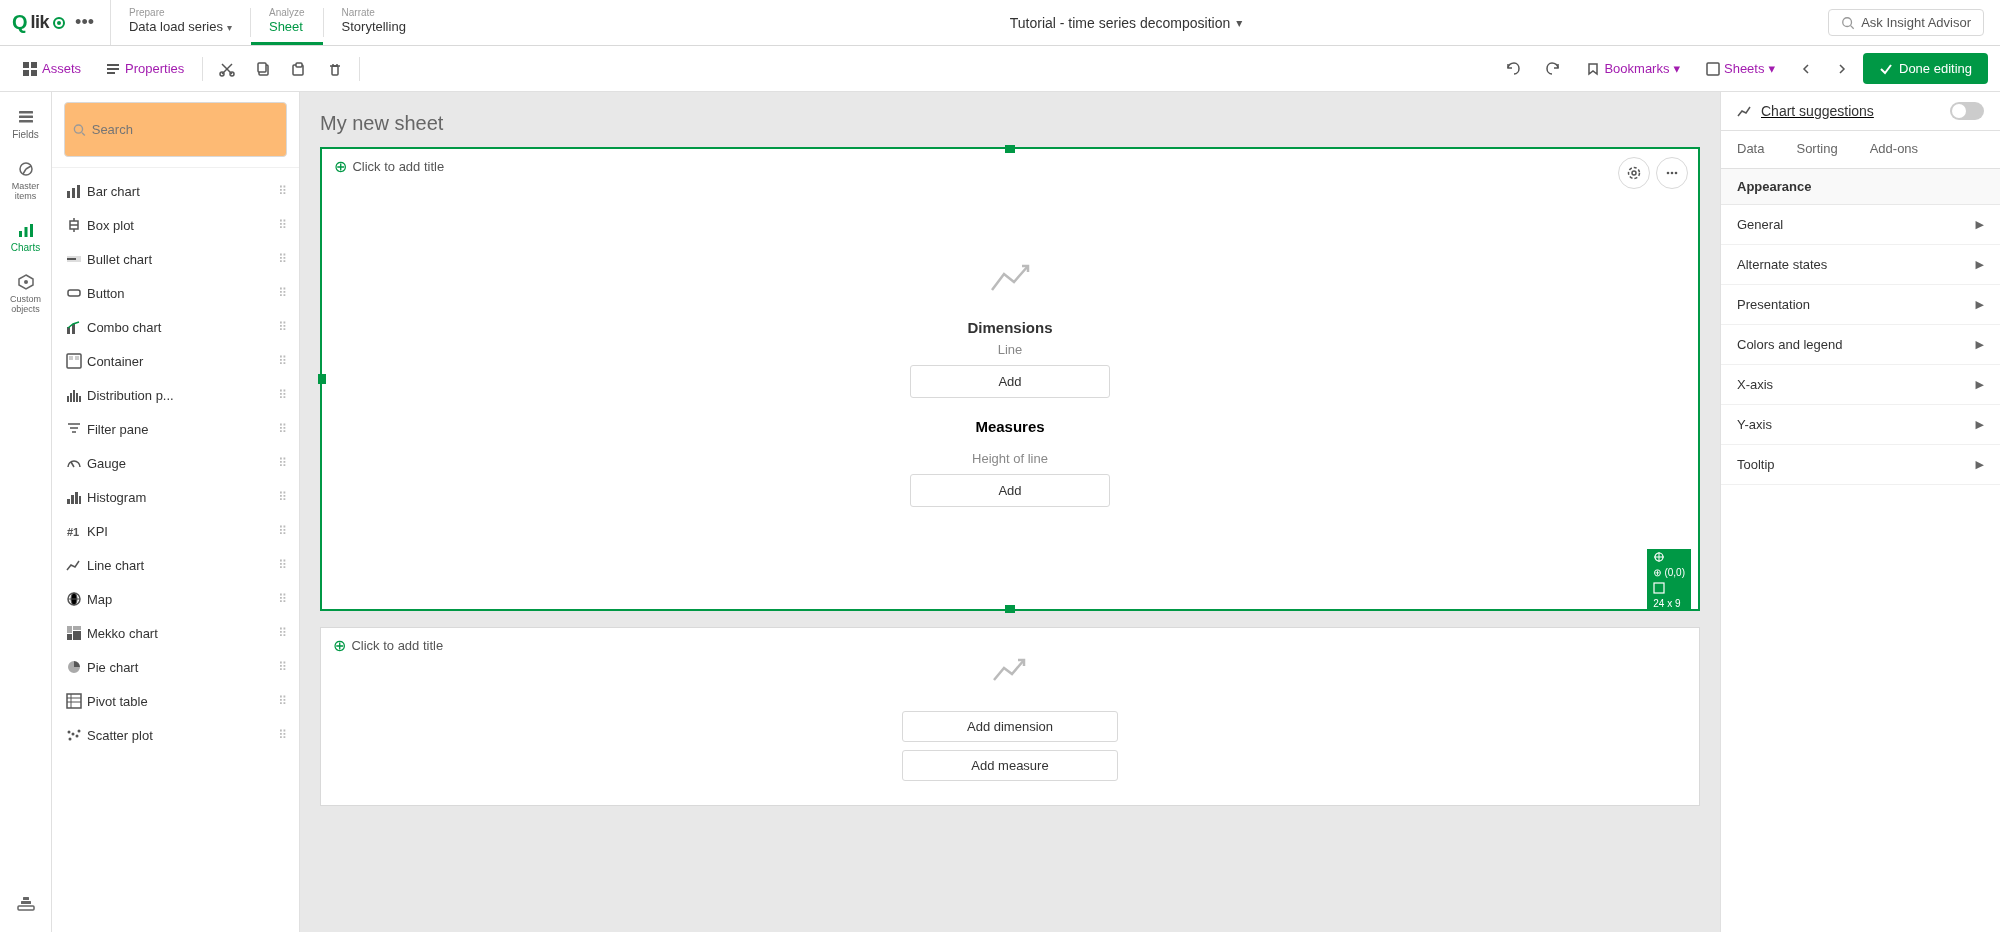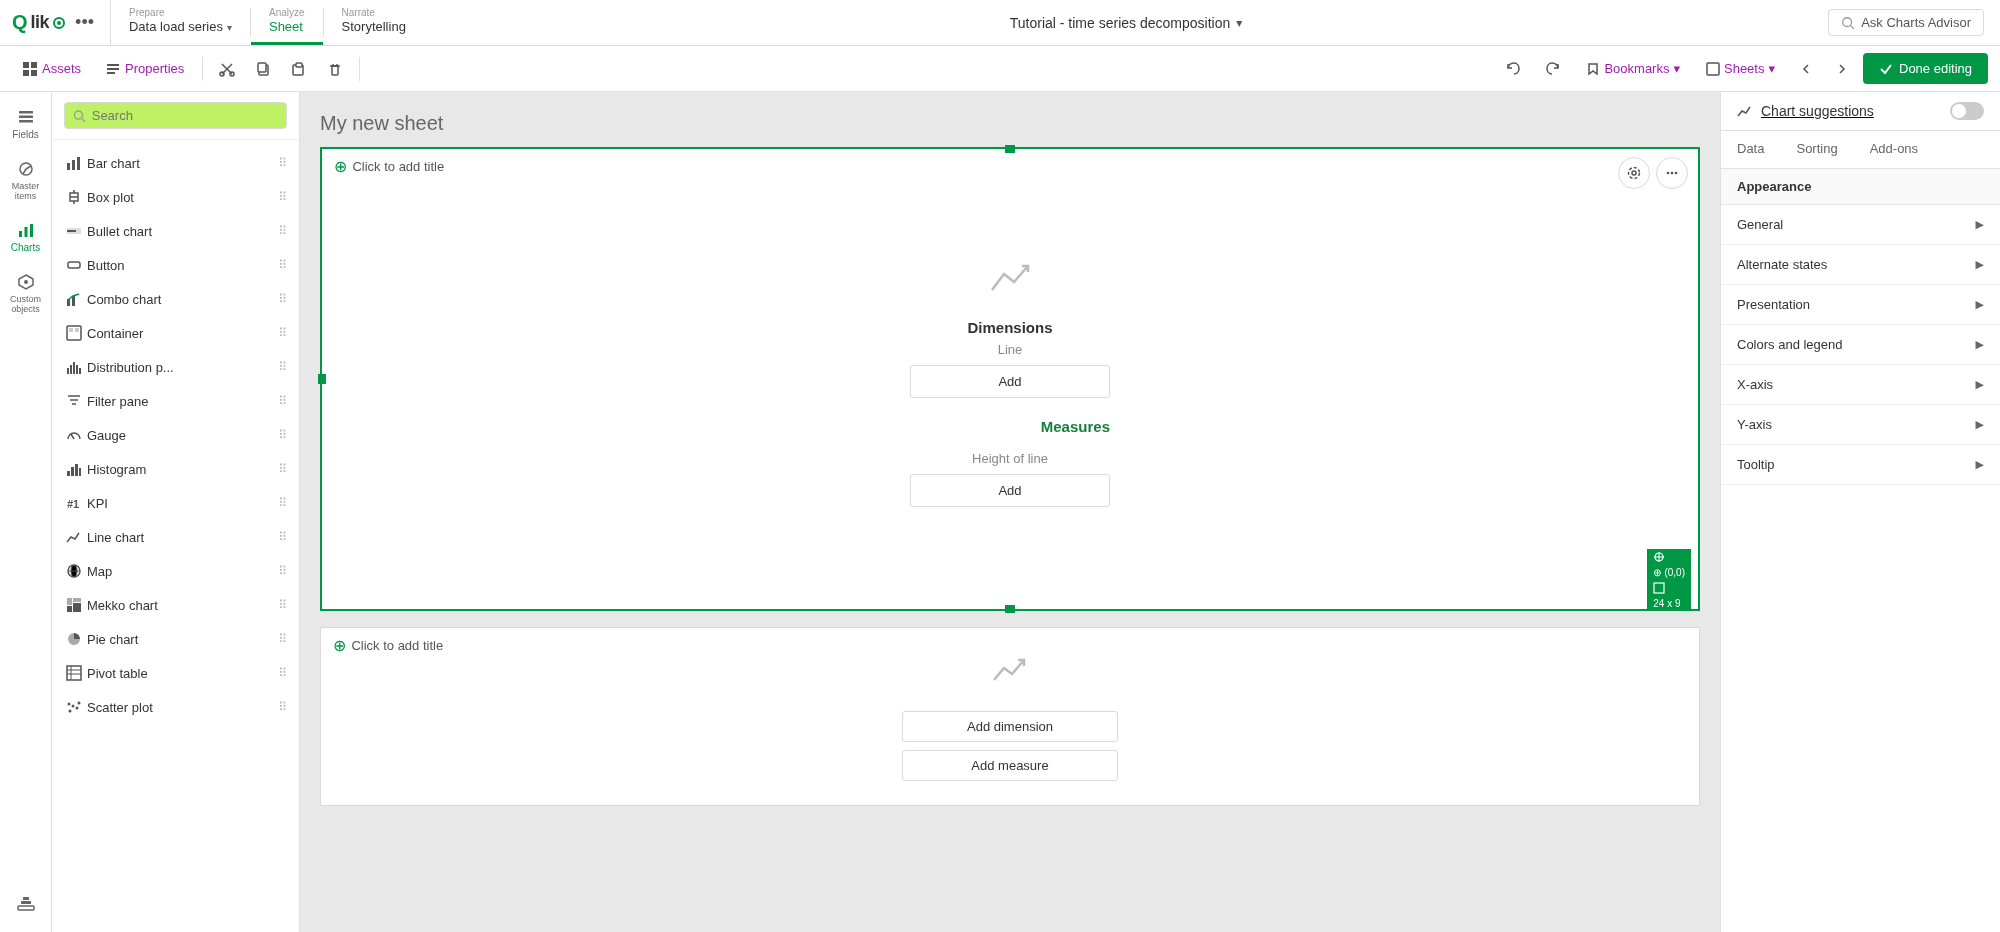--- a/index.html
+++ b/index.html
@@ -142,22 +142,22 @@
       border-right: 1px solid #e0e0e0;
       display: flex;
       flex-direction: column;
     }
     .charts-search {
       padding: 10px 12px;
       border-bottom: 1px solid #f0f0f0;
     }
     .search-input-wrap {
       display: flex; align-items: center; gap: 6px;
-      border: 1px solid #d9d9d9; border-radius: 4px; padding: 5px 8px;
-      background: #bef264;
+      border: 1px solid #d9d9d9; border-radius: 4px; padding: 19px 8px;
+      background: #fdba74;
     }
     .search-input-wrap input {
       border: none; outline: none; font-size: 13px; width: 100%; background: transparent;
     }
     .charts-list {
       flex: 1; overflow-y: auto;
       padding: 6px 0;
     }
     .chart-item {
       display: flex; align-items: center; justify-content: space-between;
@@ -223,21 +223,21 @@
     .chart-empty-icon { margin-bottom: 16px; color: #999; }
     .dimensions-section { text-align: center; }
     .dimensions-title { font-size: 15px; font-weight: 600; color: #333; margin-bottom: 6px; }
     .dimensions-sub { font-size: 13px; color: #888; margin-bottom: 8px; }
     .add-btn {
       border: 1px solid #d9d9d9; background: #fff; border-radius: 3px;
       padding: 8px 60px; font-size: 13px; cursor: pointer; color: #333;
       display: block; width: 200px; text-align: center;
     }
     .measures-section { text-align: center; margin-top: 20px; }
-    .measures-title { font-size: 15px; font-weight: 600; color: #15803d; margin-bottom: 16px; text-align: right; }
+    .measures-title { font-size: 15px; font-weight: 600; color: #000000; margin-bottom: 16px; }
     .measures-sub { font-size: 13px; color: #888; margin-bottom: 8px; }
 
     
     .coord-badge {
       position: absolute; bottom: -2px; right: 7px;
       background: #009845; color: #fff; font-size: 10px;
       padding: 2px 6px; display: flex; align-items: flex-start; gap: 4px; flex-direction: column;
     }
 
     
@@ -342,21 +342,21 @@
     <span>Tutorial - time series decomposition</span>
     <span class="nav-title-chevron">▾</span>
   </div>
 
   <div class="nav-right">
     <button class="ask-advisor-btn">
       <svg viewBox="0 0 16 16" fill="none">
           <circle cx="7" cy="7" r="5" stroke="#999" stroke-width="1.5"></circle>
           <line x1="11" y1="11" x2="14.5" y2="14.5" stroke="#999" stroke-width="1.5"></line>
         </svg>
-      <span>Ask Charts Advisor</span>
+      <span>Ask Insight Advisor</span>
     </button>
   </div>
 </div>
 
 <div class="toolbar">
   <div class="toolbar-left">
     <button class="tb-btn text-btn">
       <svg width="16" height="16" viewBox="0 0 16 16">
           <rect x="1" y="1" width="6" height="6" fill="#555"></rect>
           <rect x="9" y="1" width="6" height="6" fill="#555"></rect>

